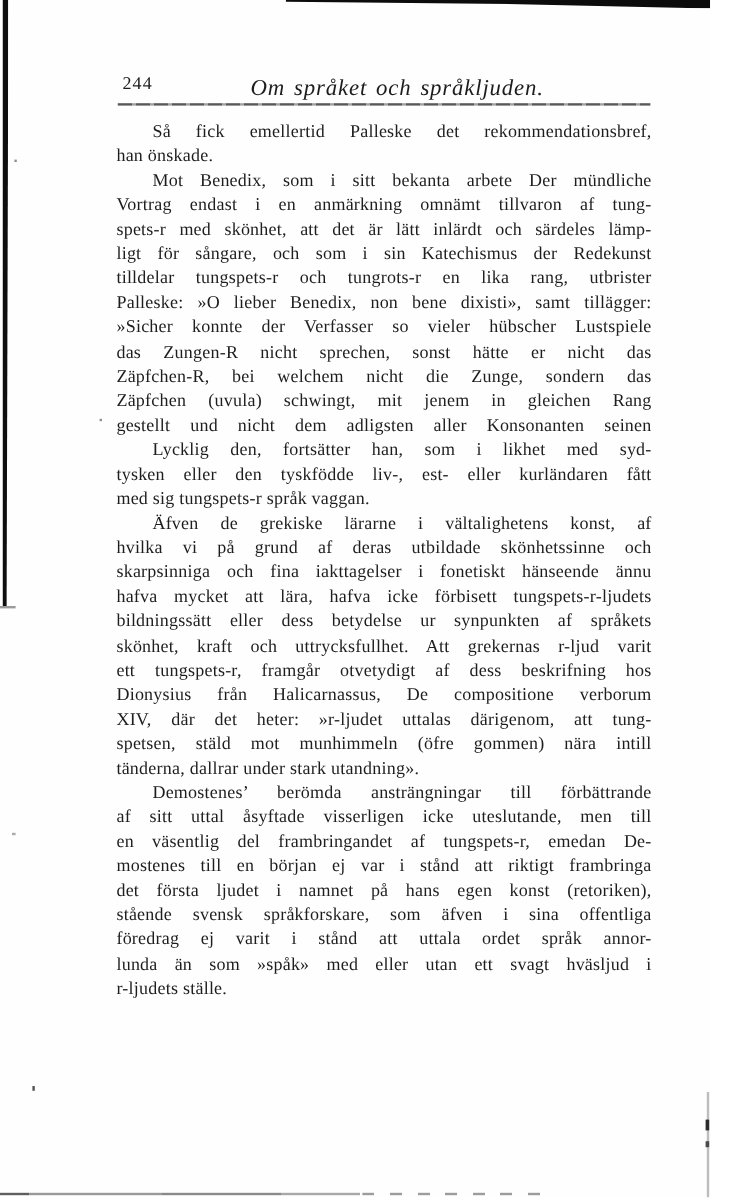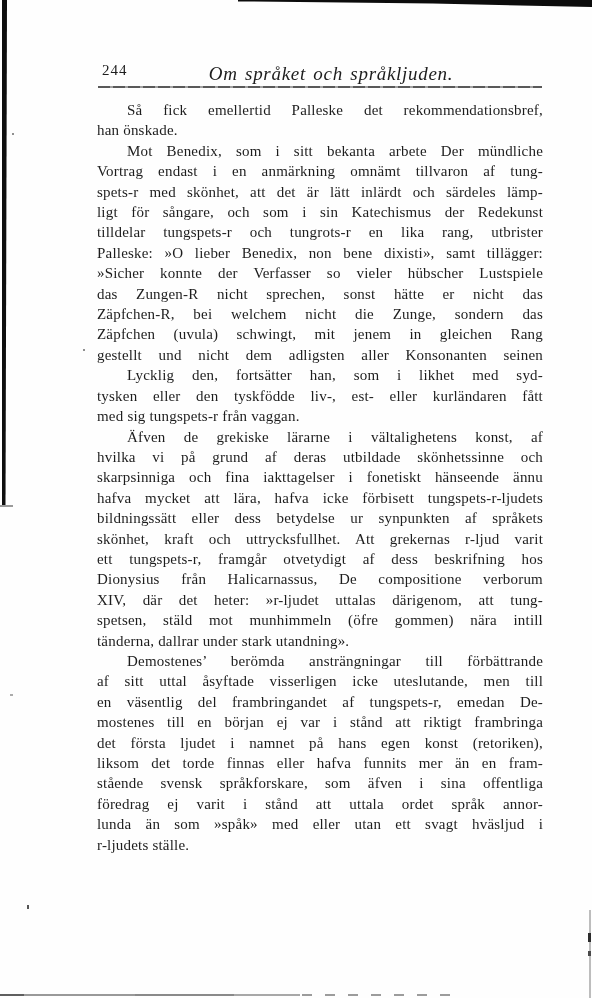--- a/index.html
+++ b/index.html
@@ -126,42 +126,41 @@
         <div class="line">Palleske: »O lieber Benedix, non bene dixisti», samt tillägger:</div>
         <div class="line">»Sicher konnte der Verfasser so vieler hübscher Lustspiele</div>
         <div class="line">das Zungen-R nicht sprechen, sonst hätte er nicht das</div>
         <div class="line">Zäpfchen-R, bei welchem nicht die Zunge, sondern das</div>
         <div class="line">Zäpfchen (uvula) schwingt, mit jenem in gleichen Rang</div>
         <div class="line">gestellt und nicht dem adligsten aller Konsonanten seinen</div>
       </div>
       <div class="para">
         <div class="line first">Lycklig den, fortsätter han, som i likhet med syd-</div>
         <div class="line">tysken eller den tyskfödde liv-, est- eller kurländaren fått</div>
-        <div class="line last">med sig tungspets-r från vaggan.</div>
+        <div class="line last">med sig tungspets-r språk vaggan.</div>
       </div>
       <div class="para">
         <div class="line first">Äfven de grekiske lärarne i vältalighetens konst, af</div>
         <div class="line">hvilka vi på grund af deras utbildade skönhetssinne och</div>
         <div class="line">skarpsinniga och fina iakttagelser i fonetiskt hänseende ännu</div>
         <div class="line">hafva mycket att lära, hafva icke förbisett tungspets-r-ljudets</div>
         <div class="line">bildningssätt eller dess betydelse ur synpunkten af språkets</div>
         <div class="line">skönhet, kraft och uttrycksfullhet. Att grekernas r-ljud varit</div>
         <div class="line">ett tungspets-r, framgår otvetydigt af dess beskrifning hos</div>
         <div class="line">Dionysius från Halicarnassus, De compositione verborum</div>
         <div class="line">XIV, där det heter: »r-ljudet uttalas därigenom, att tung-</div>
         <div class="line">spetsen, stäld mot munhimmeln (öfre gommen) nära intill</div>
         <div class="line last">tänderna, dallrar under stark utandning».</div>
       </div>
       <div class="para">
         <div class="line first">Demostenes’ berömda ansträngningar till förbättrande</div>
         <div class="line">af sitt uttal åsyftade visserligen icke uteslutande, men till</div>
         <div class="line">en väsentlig del frambringandet af tungspets-r, emedan De-</div>
         <div class="line">mostenes till en början ej var i stånd att riktigt frambringa</div>
         <div class="line">det första ljudet i namnet på hans egen konst (retoriken),</div>
-        <div class="line">liksom det torde finnas eller hafva funnits mer än en fram-</div>
         <div class="line">stående svensk språkforskare, som äfven i sina offentliga</div>
         <div class="line">föredrag ej varit i stånd att uttala ordet språk annor-</div>
         <div class="line">lunda än som »spåk» med eller utan ett svagt hväsljud i</div>
         <div class="line last">r-ljudets ställe.</div>
       </div>
     </div>
 
 </div>
 
 </body></html>

